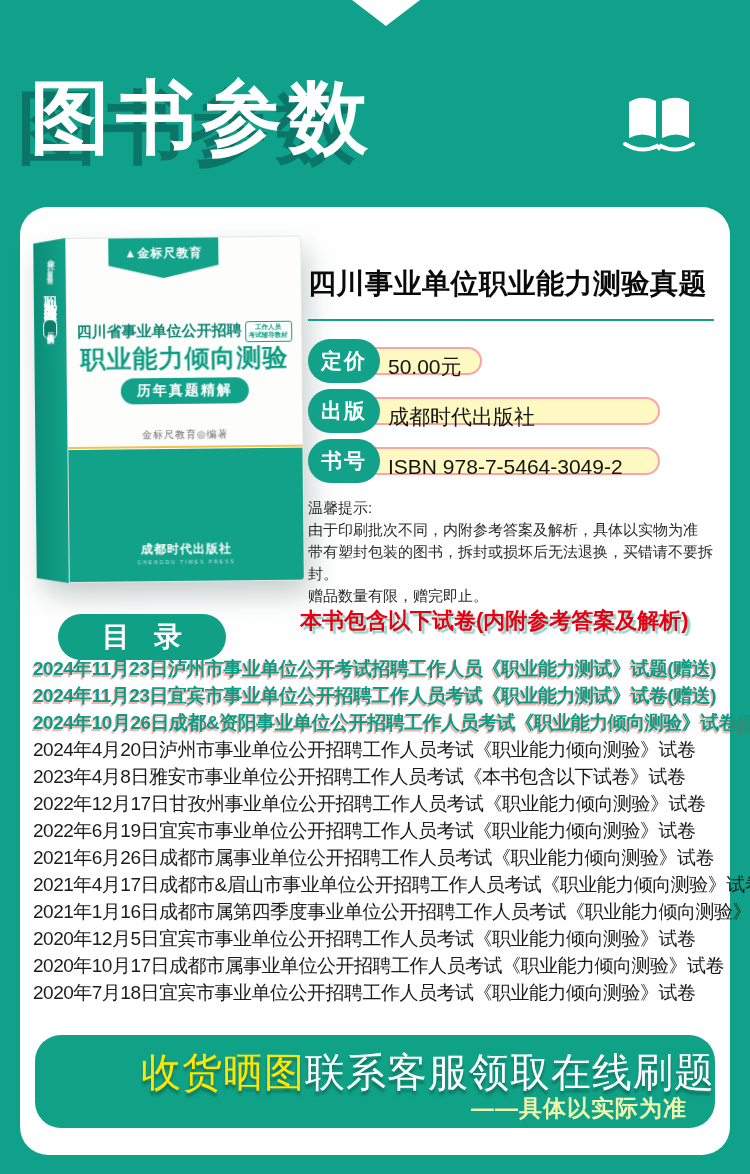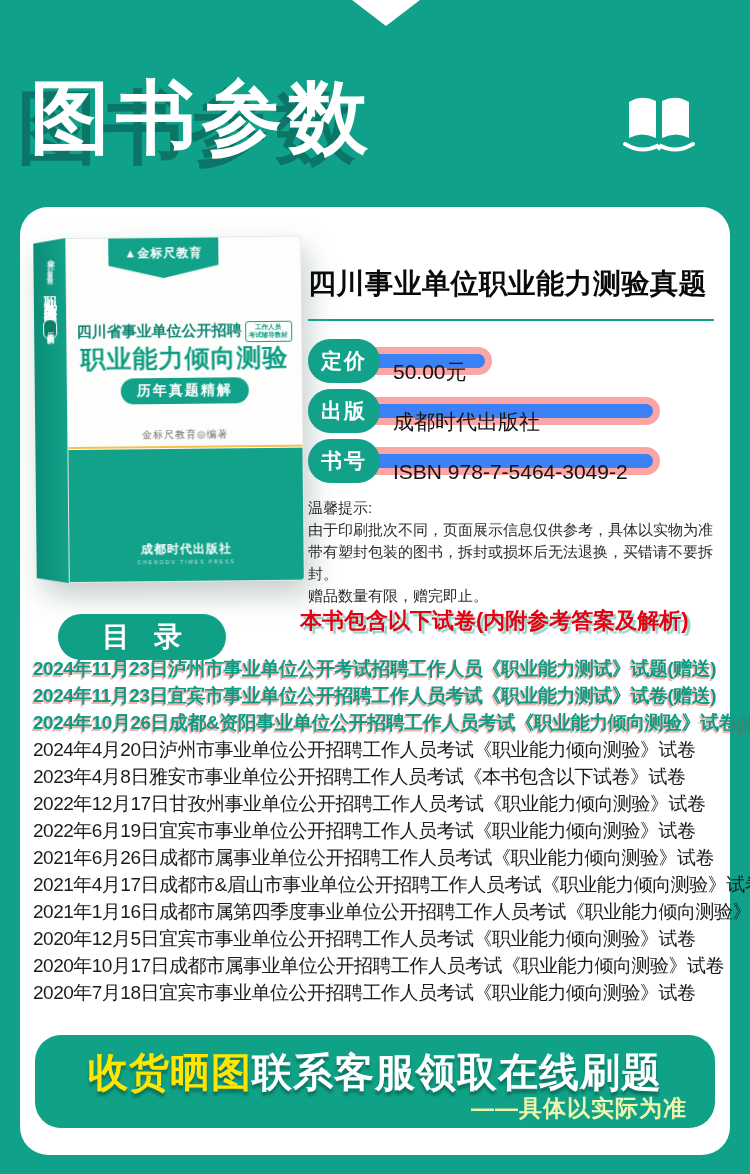--- a/index.html
+++ b/index.html
@@ -55,21 +55,21 @@
   .cover-goldline { position:absolute; left:0; right:0; top:208px; height:2px; background:#F2C24C; }
   .cover-green { position:absolute; left:0; right:0; top:211px; bottom:0; background:#12A189; }
   .pub { position:absolute; left:0; right:0; bottom:16px; text-align:center; color:#fff; }
   .pub-cn { font-size:12px; font-weight:700; letter-spacing:1px; }
   .pub-en { font-size:5px; letter-spacing:2px; opacity:.75; margin-top:1px; }
   
   .info { position:absolute; left:288px; top:58px; width:406px; }
   .book-title { font-size:28px; font-weight:900; color:#0A0A0A; letter-spacing:.5px; white-space:nowrap; }
   .title-rule { height:2px; background:#12A189; margin-top:16px; margin-bottom:18px; }
   .field { position:relative; display:flex; align-items:center; height:44px; margin-bottom:6px; }
-  .field-value { border:7px solid #fca5a5; border-radius:21px; background:#3b82f6; height:28px;
+  .field-value { border:2px solid #fca5a5; border-radius:21px; background:#fef9c3; height:28px;
     line-height:36px; padding:0 18px 0 78px; font-size:21px; color:#141414; font-weight:500; white-space:nowrap; }
   .field-value.wide { min-width:352px; }
   .field-label { position:absolute; left:0; top:0; height:44px; display:flex; align-items:center;
     background:#12A189; color:#fff; font-size:21px; font-weight:700; letter-spacing:2px;
     border-radius:22px; padding:0 13px;text-align:center; }
   .tips { margin-top:14px; font-size:15px; color:#2B2B2B; line-height:22px; }
   
   .toc-head { position:absolute; left:18px; top:391px; width:674px; height:46px; }
   .toc-pill { position:absolute; left:20px; top:16px; width:168px; height:46px; background:#10A085;
     border-radius:23px; color:#fff; font-size:28px; font-weight:800; letter-spacing:8px;
@@ -77,22 +77,22 @@
   .toc-heading { position:absolute; left:262px; top:8px; font-size:22px; font-weight:800;
     color:#E60012; white-space:nowrap; text-shadow:3px 3px 1px rgba(18,160,135,.45); }
   .toc-list { position:absolute; left:13px; top:448px; width:686px; }
   .toc-row { font-size:19px; line-height:27px; color:#1B1B1B; font-weight:500;
     letter-spacing:-0.5px; white-space:nowrap; }
   .toc-row.hl { color:#0E9C84; font-weight:800;
     text-shadow:-1.5px 1.5px 0 rgba(229,57,53,.4); }
   
   .banner { position:absolute; left:15px; bottom:27px; width:680px; height:93px;
     background:#10A287; border-radius:26px; }
-  .banner-line1 { position:absolute; left:0; right:0; top:10px; text-align:center;
-    font-size:40px; font-weight:700; letter-spacing:1px; color:#fff; white-space:nowrap;
+  .banner-line1 { position:absolute; left:0; right:0; top:10px; text-align:right;
+    font-size:40px; font-weight:400; letter-spacing:1px; color:#fff; white-space:nowrap;
     text-shadow:0 4px 3px rgba(0,0,0,.3); }
   .banner-line1 .yl { color:#FFE600; }
   .banner-note { position:absolute; right:28px; top:58px; font-size:23px; font-weight:600;
     color:#EFF5AC; letter-spacing:1px; }
 </style>
 </head>
 <body>
 
 <div class="notch"></div>
 
@@ -143,21 +143,21 @@
       <div class="field-value wide">成都时代出版社</div>
       <div class="field-label">出版</div>
     </div>
     <div class="field">
       <div class="field-value wide">ISBN 978-7-5464-3049-2</div>
       <div class="field-label">书号</div>
     </div>
 
     <div class="tips">
       <div>温馨提示:</div>
-      <div>由于印刷批次不同，页面展示信息仅供参考，具体以实物为准</div>
+      <div>由于印刷批次不同，内附参考答案及解析，具体以实物为准</div>
       <div>带有塑封包装的图书，拆封或损坏后无法退换，买错请不要拆封。</div>
       <div>赠品数量有限，赠完即止。</div>
     </div>
   </div>
 
   <div class="toc-head">
     <div class="toc-pill">目 录</div>
     <div class="toc-heading">本书包含以下试卷(内附参考答案及解析)</div>
   </div>
 

